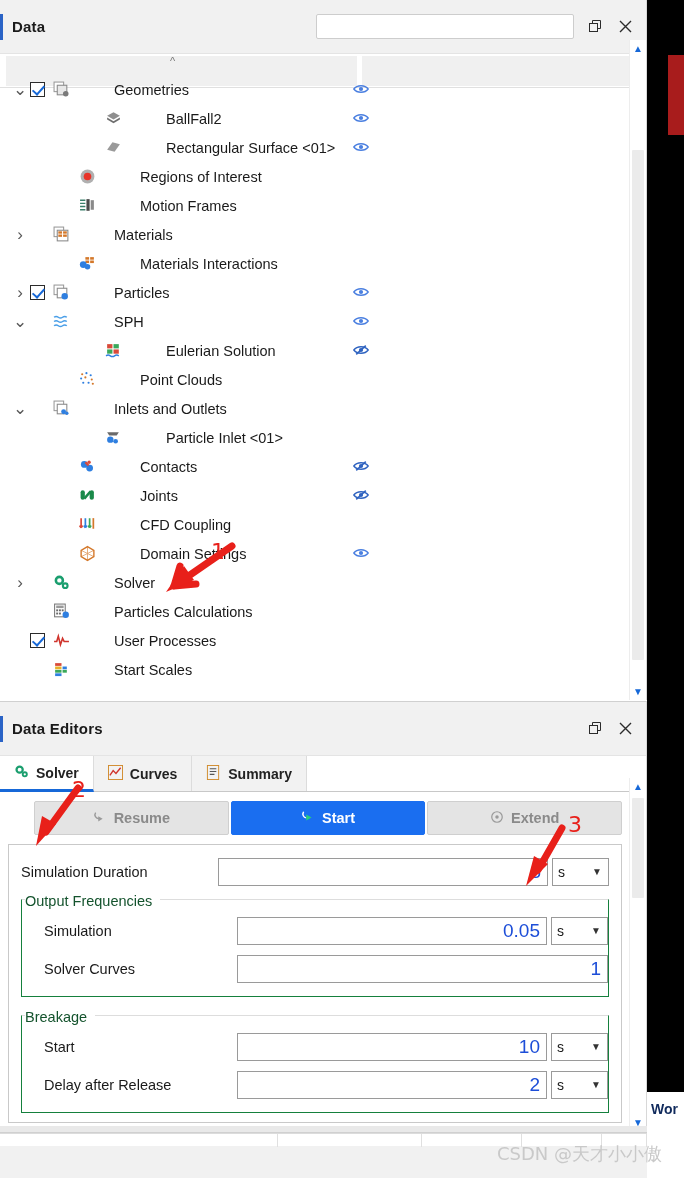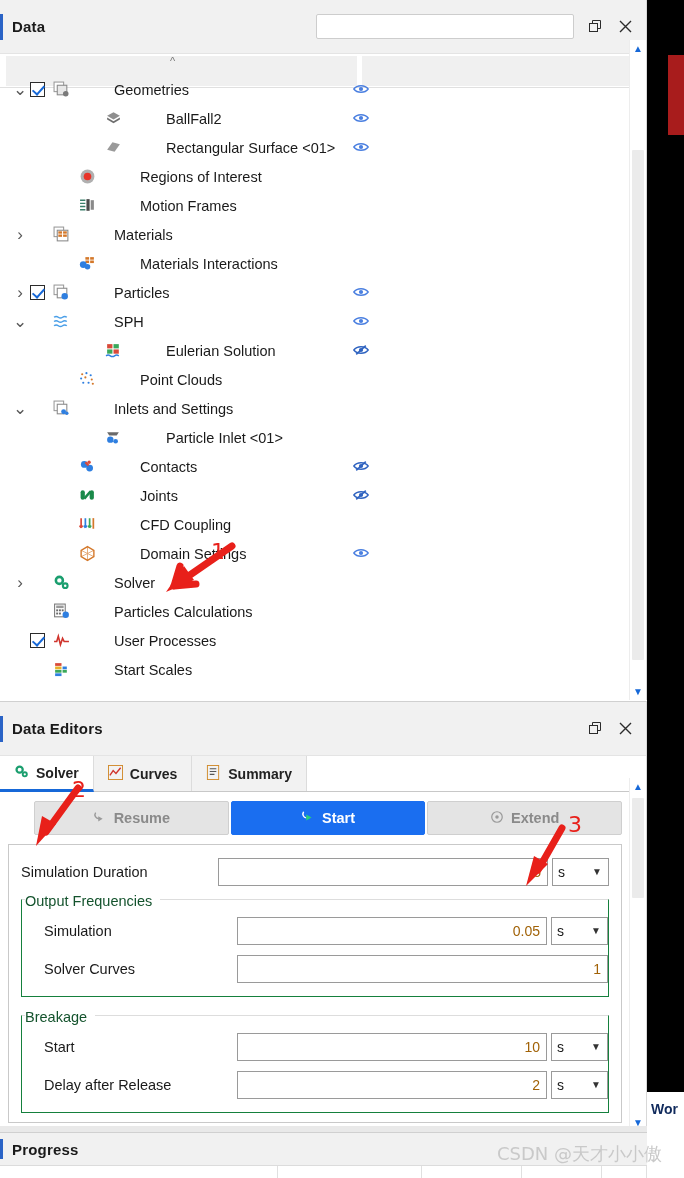--- a/index.html
+++ b/index.html
@@ -211,22 +211,22 @@
   .form-area {
     position: absolute; left: 8px; right: 24px; top: 142px; bottom: 8px;
     border: 1px solid #c9c9c9; background: #ffffff;
     padding: 10px 12px;
   }
   .frow { display: flex; align-items: center; height: 33px; margin-bottom: 5px; }
   .flabel { font-size: 14.5px; color: #1a1a1a; }
   .flabel.indent { padding-left: 22px; }
   .finput {
     height: 28px; border: 1px solid #9a9a9a; background: #ffffff;
-    text-align: right; font-size: 14px; padding: 0 6px;
-    font-family: "Liberation Sans", sans-serif; color: #a16207;
+    text-align: right; font-size: 19px; padding: 0 6px;
+    font-family: "Liberation Sans", sans-serif; color: #1d4ed8;
     outline: none;
   }
   .funit {
     width: 57px; height: 28px; margin-left: 4px;
     border: 1px solid #9a9a9a; background: #ffffff;
     font-size: 14px; font-family: "Liberation Sans", sans-serif;
     color: #1a1a1a; padding-left: 5px;
     display: flex; align-items: center; justify-content: space-between;
     padding-right: 6px; cursor: default;
   }
@@ -480,21 +480,21 @@
         <span class="twist" style="font-size: 17px; line-height: 6px;">⌄</span>
         <span class="tcheck none"></span>
         <span class="ticon">
           <svg width="17" height="17" viewBox="0 0 16 16">
             <rect x="1" y="1" width="9" height="9" fill="#fff" stroke="#9a9a9a"></rect>
             <rect x="4" y="4" width="9" height="9" fill="#fff" stroke="#8a8a8a"></rect>
             <circle cx="10" cy="11" r="2.3" fill="#2f7fe0"></circle>
             <circle cx="13" cy="12.5" r="1.6" fill="#2f7fe0"></circle>
           </svg>
         </span>
-        <span class="tlabel">Inlets and Settings</span>
+        <span class="tlabel">Inlets and Outlets</span>
       </div>
       <div class="tnode ind2">
         <span class="twist empty"></span>
         <span class="tcheck none"></span>
         <span class="ticon">
           <svg width="17" height="17" viewBox="0 0 16 16">
             <path d="M2 3 L13 3 L11 6 L4 6 Z" fill="#6a6a6a"></path>
             <circle cx="5" cy="10" r="3" fill="#2f7fe0"></circle>
             <circle cx="10" cy="11.5" r="2.2" fill="#2f7fe0"></circle>
           </svg>
@@ -774,24 +774,20 @@
   <div class="vscroll" style="top:76px;">
     <div class="arrow">▲</div>
     <div class="thumb" style="top:20px; height:100px;"></div>
     <div class="arrow bot">▼</div>
   </div>
 </div>
 
 <div class="bottom-fill"></div>
 
 <div id="progress-panel">
-  <div class="panel-titlebar">
-    <div class="panel-accent" style="height:20px"></div>
-    <span class="panel-title">Progress</span>
-  </div>
   <div class="progress-cols">
     <div class="pcol" style="width:278px"></div>
     <div class="pcol" style="width:144px"></div>
     <div class="pcol" style="width:100px"></div>
     <div class="pcol" style="width:80px"></div>
     <div class="pcol" style="flex:1"></div>
   </div>
 </div>
 
 <div class="right-viewport"></div>

